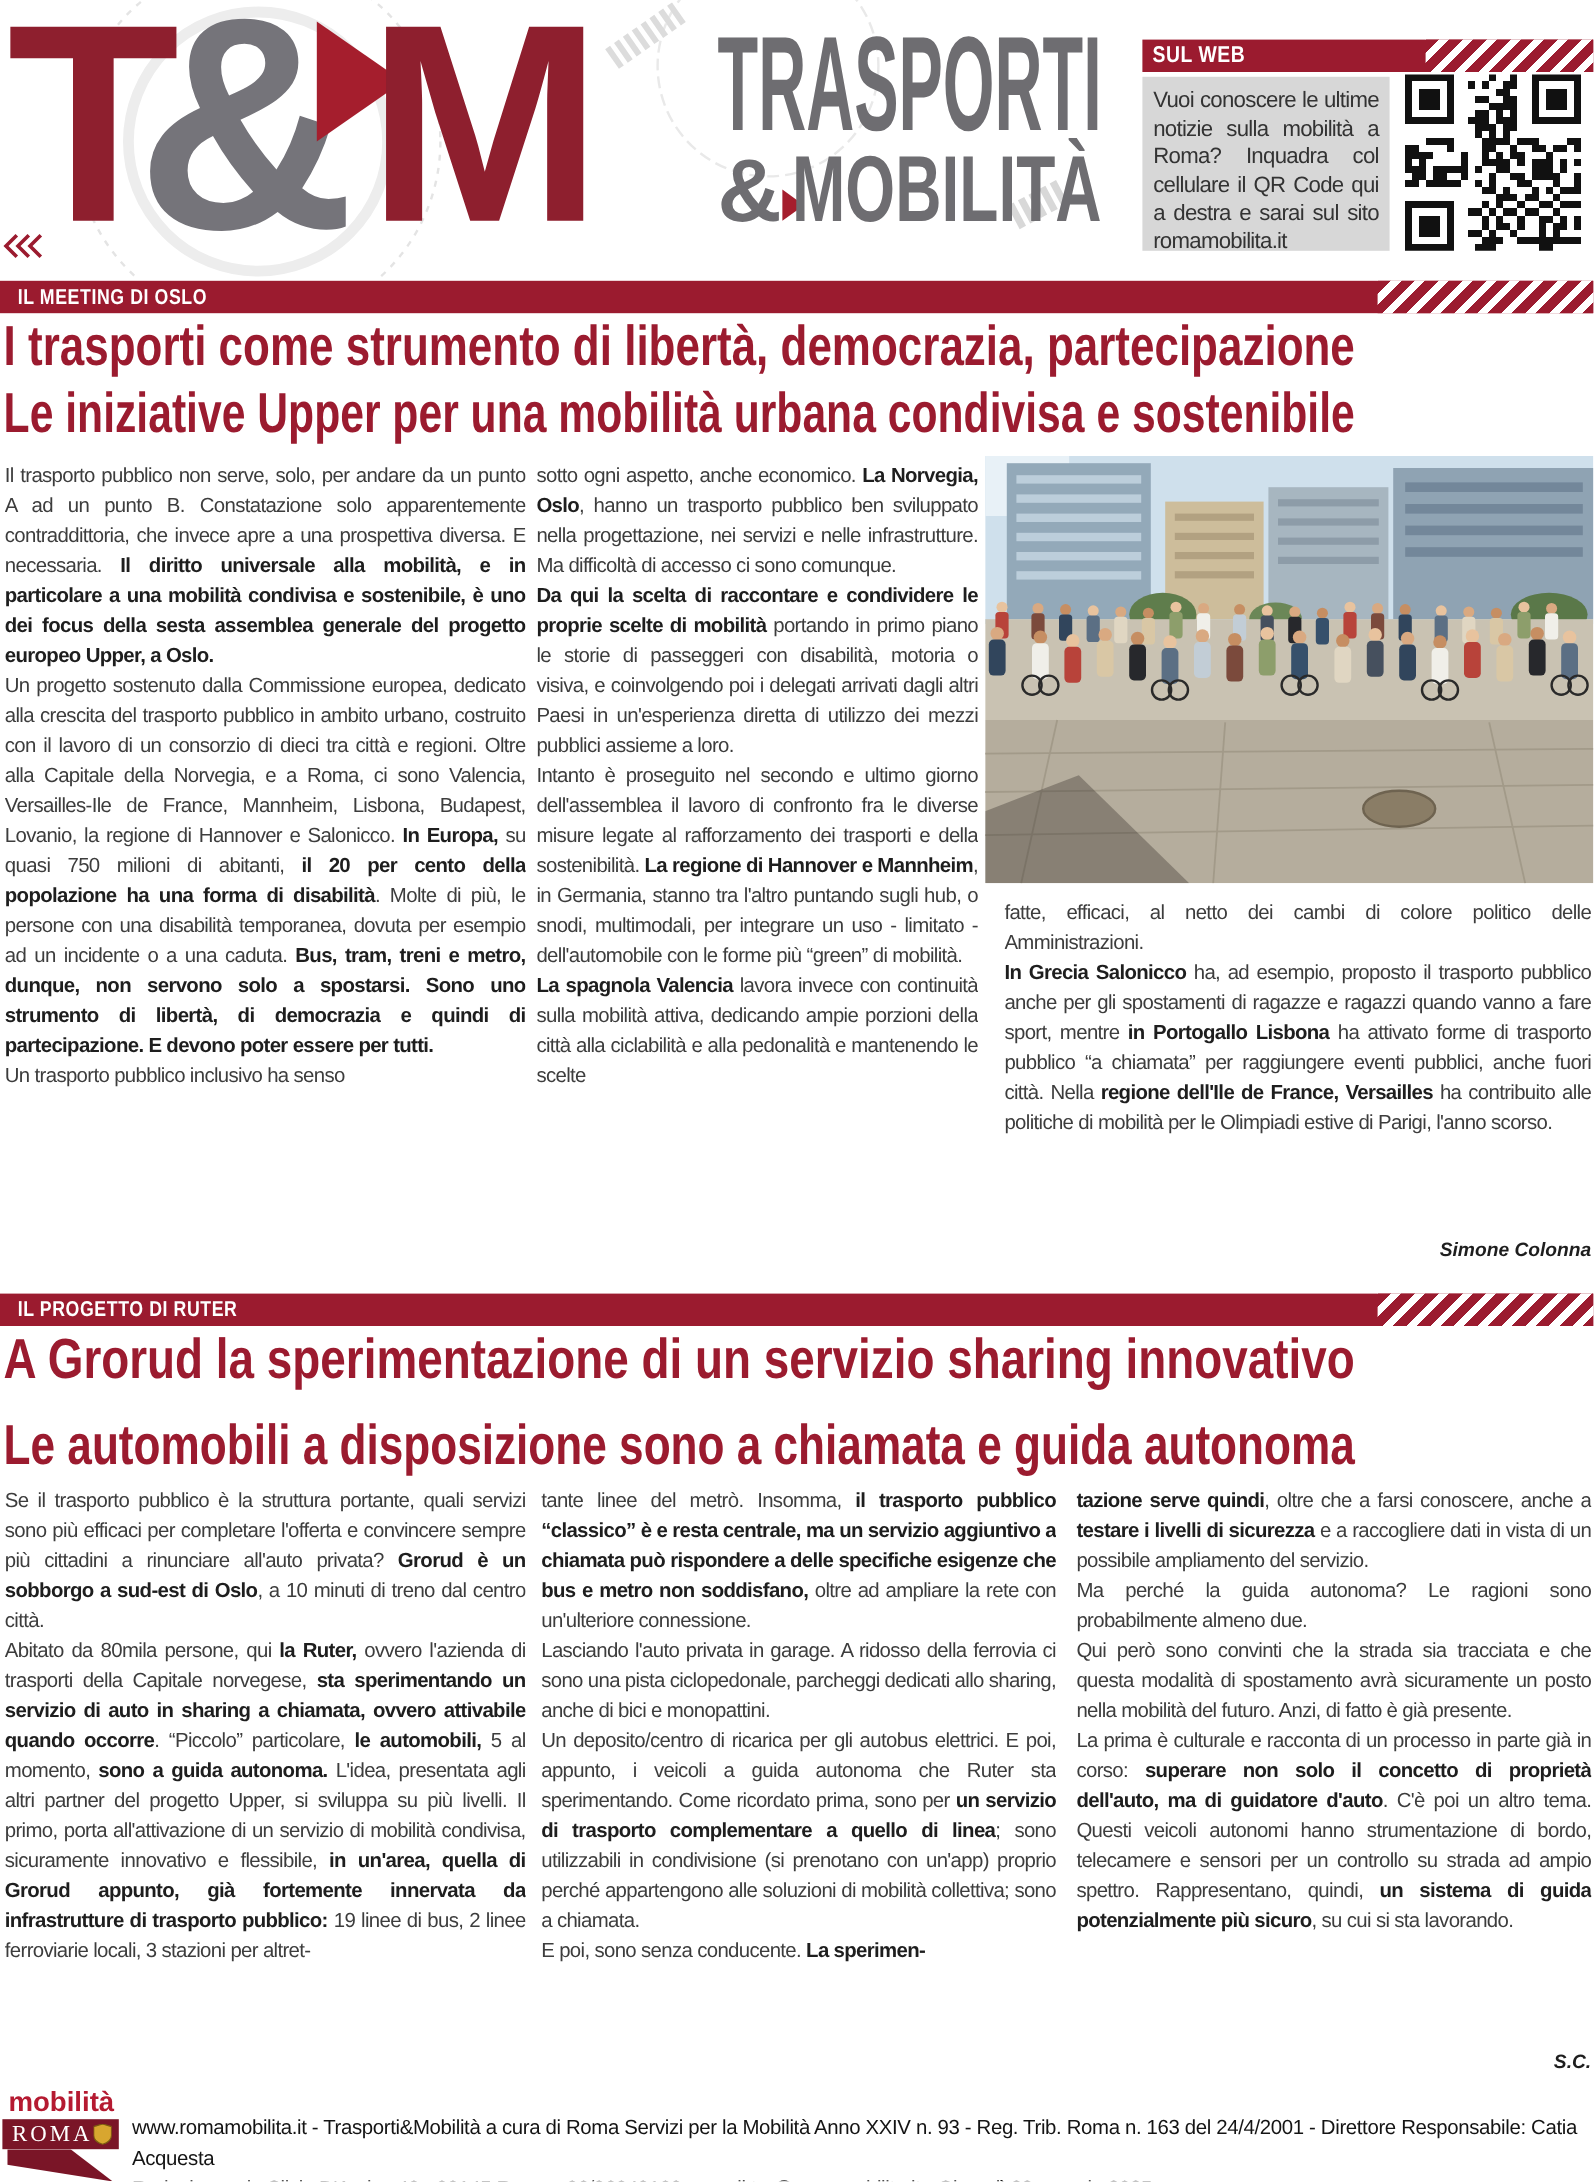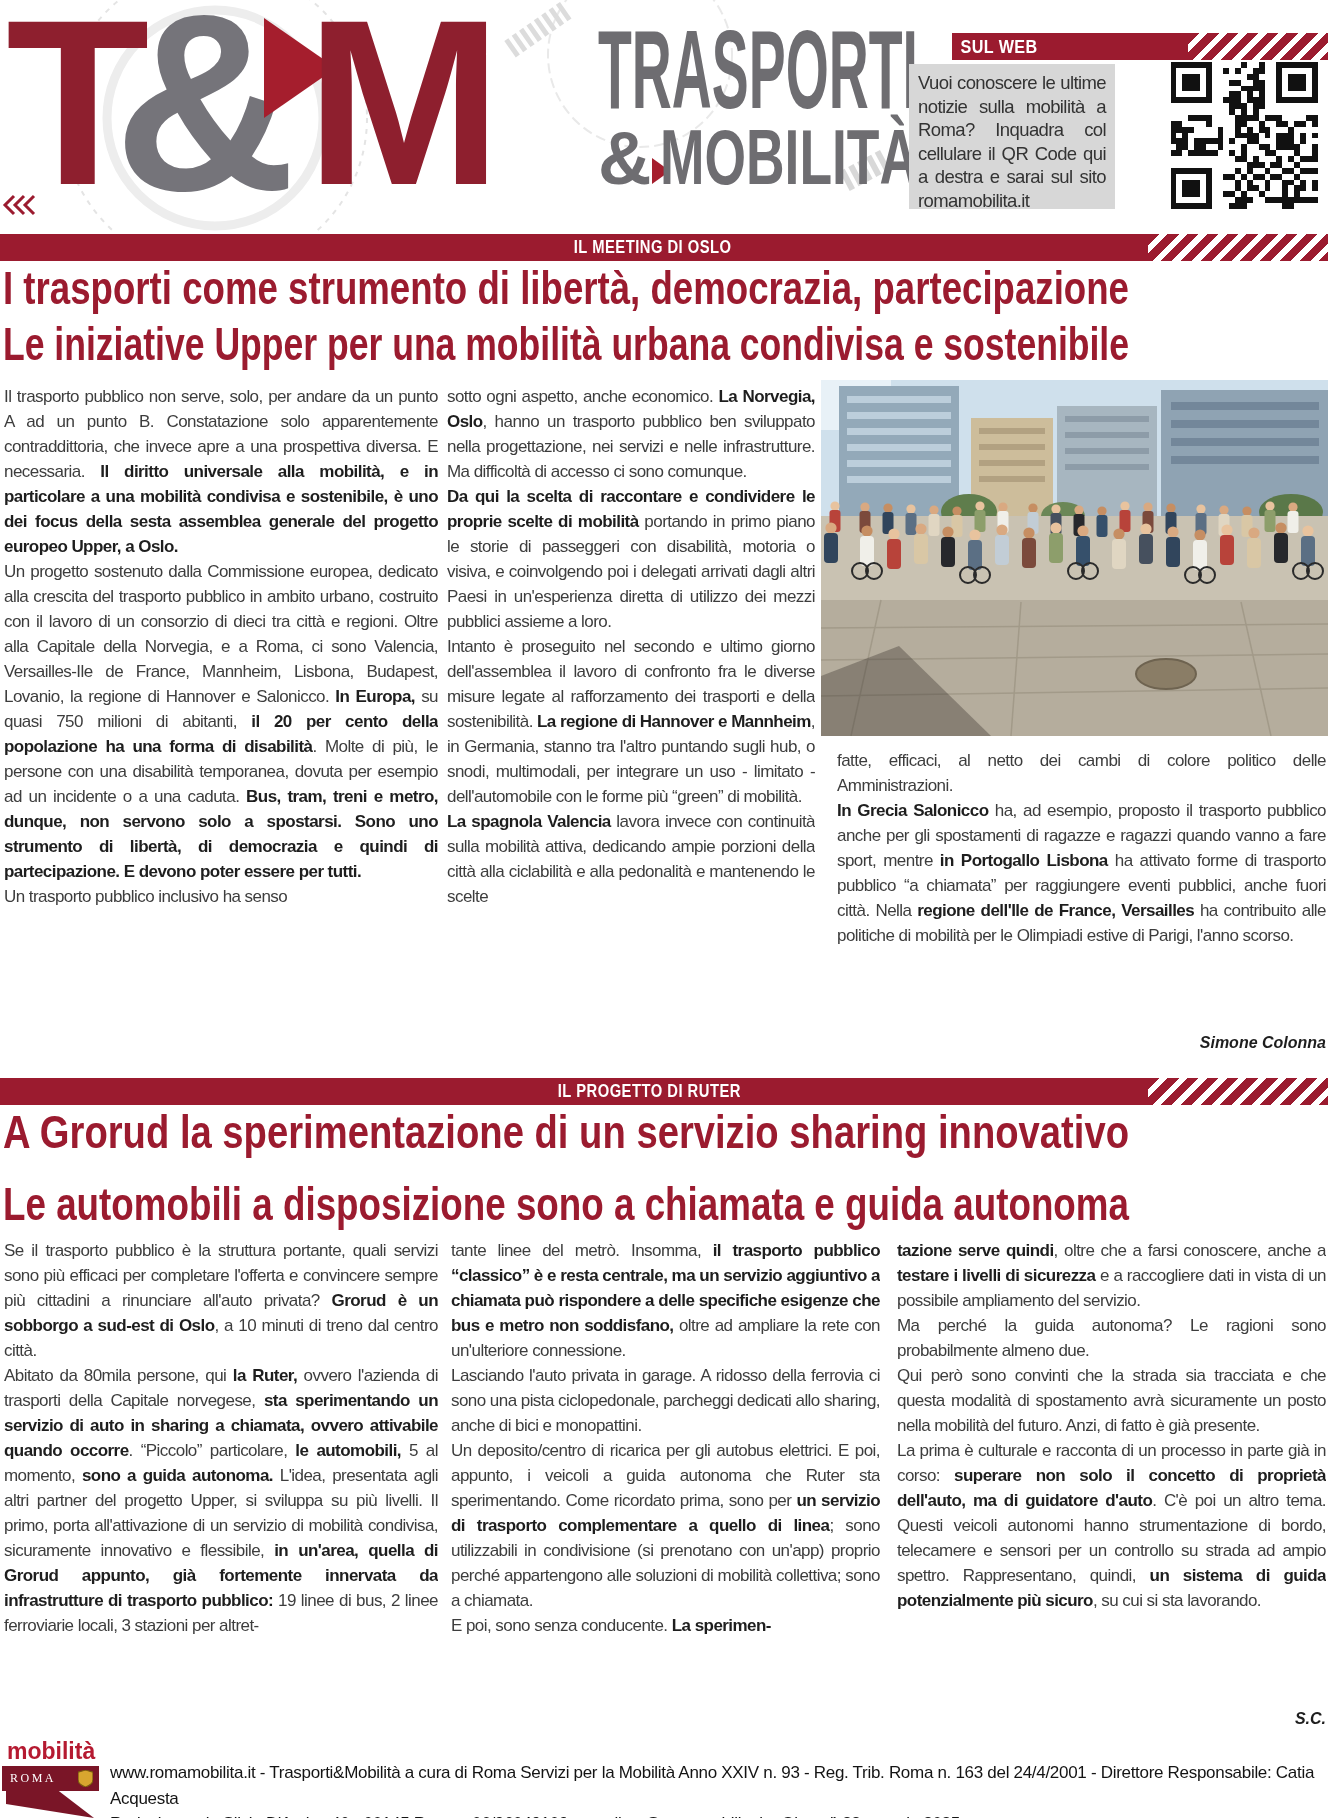--- a/index.html
+++ b/index.html
@@ -12,44 +12,44 @@
   .title-svg{position:absolute;left:572px;top:18px;}
   .logo-maroon{fill:#8e1f2e;font-weight:bold;font-family:"Liberation Sans",sans-serif;}
   .logo-gray{fill:#75747a;font-weight:bold;font-family:"Liberation Sans",sans-serif;}
   .ttl{fill:#6e6d71;font-weight:bold;font-family:"Liberation Sans",sans-serif;}
   .sulweb-bar{position:absolute;left:952px;top:33px;width:376px;height:27px;background:#9b1b2f;}
   .sulweb-label{display:inline-block;color:#fff;font-size:19px;font-weight:bold;line-height:27px;
        padding-left:10px;transform:scaleX(.85);transform-origin:left center;letter-spacing:.5px;}
   .hatch{position:absolute;right:0;top:0;height:100%;
        background:repeating-linear-gradient(135deg,#9b1b2f 0 8px,#ffffff 8px 14px);}
   .sulweb-hatch{width:140px;}
-  .sulweb-box{position:absolute;left:909px;top:64px;width:206px;height:145px;background:#d7d7d7;
+  .sulweb-box{position:absolute;left:952px;top:64px;width:206px;height:145px;background:#d7d7d7;
        box-sizing:border-box;padding:7px 9px;font-size:18.5px;line-height:23.6px;color:#333;
        letter-spacing:-0.6px;text-align:justify;}
   .qr{position:absolute;left:1170px;top:62px;width:148px;height:147px;background:#fff;}
   
-  .kicker{position:absolute;left:0;width:1328px;height:27px;background:#9b1b2f;text-align:center;}
+  .kicker{position:absolute;left:0;width:1328px;height:27px;background:#9b1b2f;}
   .kicker-label{display:inline-block;color:#fff;font-size:18px;font-weight:bold;line-height:27px;
        padding-left:18px;letter-spacing:.6px;transform:scaleX(.82);transform-origin:left center;}
   .kicker-hatch{width:180px;}
   .hl{position:absolute;left:3px;overflow:visible;}
   .hl text{font-family:"Liberation Sans",sans-serif;font-weight:bold;font-size:47px;fill:#9b1b2f;}
   
   .body-col{position:absolute;font-size:17px;line-height:25px;letter-spacing:-0.55px;
        text-align:justify;color:#3d3d3d;overflow:hidden;hyphens:auto;}
   .body-col p{margin:0;}
   .body-col .b{font-weight:bold;color:#1e1e1e;}
   .byline{position:absolute;font-size:16px;font-weight:bold;font-style:italic;color:#1e1e1e;
        text-align:right;}
   .photo{position:absolute;left:821px;top:380px;width:507px;height:356px;}
   
   .f-logo-text{position:absolute;left:7px;top:1738px;font-size:23px;font-weight:bold;color:#b51a31;}
   .f-roma{position:absolute;left:2px;top:1766px;width:97px;height:25px;background:#7a1527;
        display:flex;align-items:center;box-sizing:border-box;padding:0 6px 0 8px;}
-  .f-roma-txt{color:#fff;font-family:"Liberation Serif",serif;font-size:12px;letter-spacing:2.5px;flex:1;}
+  .f-roma-txt{color:#fff;font-family:"Liberation Serif",serif;font-size:19px;letter-spacing:2.5px;flex:1;}
   .f-ribbon{position:absolute;left:6px;top:1791px;width:88px;height:27px;background:#7a1527;
        clip-path:polygon(0 0,60% 0,100% 100%,0 48%);}
   .f-lines{position:absolute;left:110px;top:1760px;width:1205px;font-size:17px;line-height:25.5px;
        color:#141414;letter-spacing:-0.3px;}
 </style>
 </head>
 <body>
 
 <div class="page">
 

